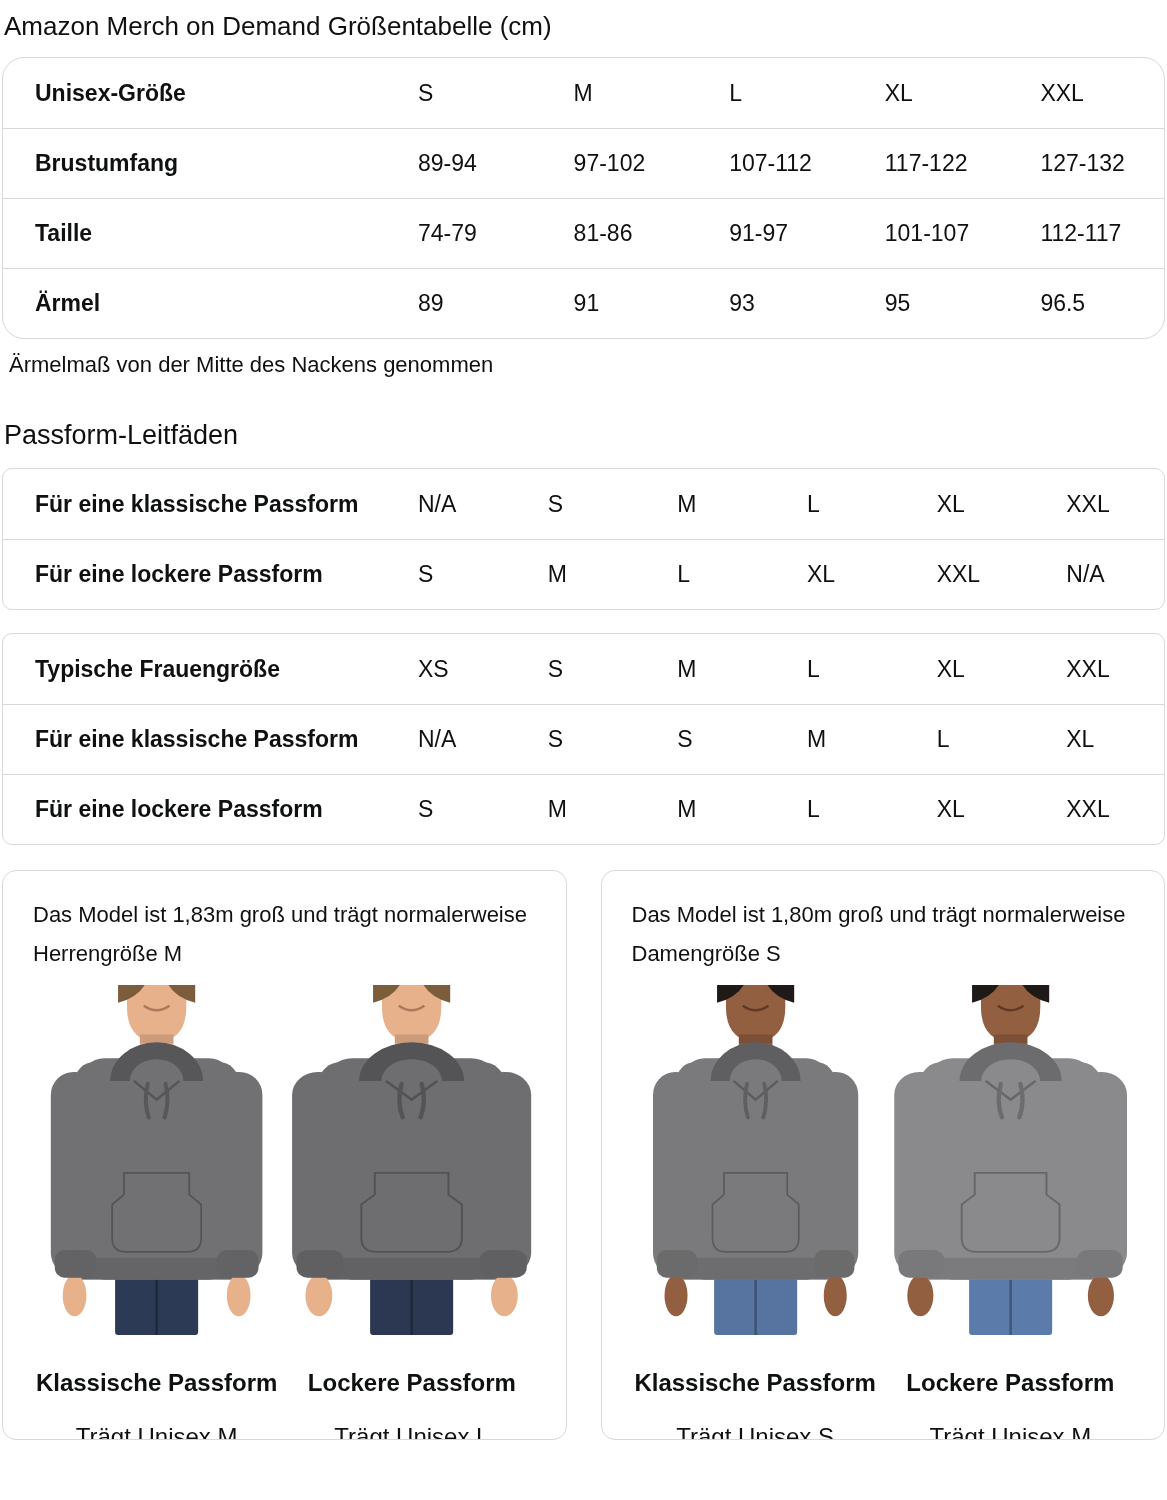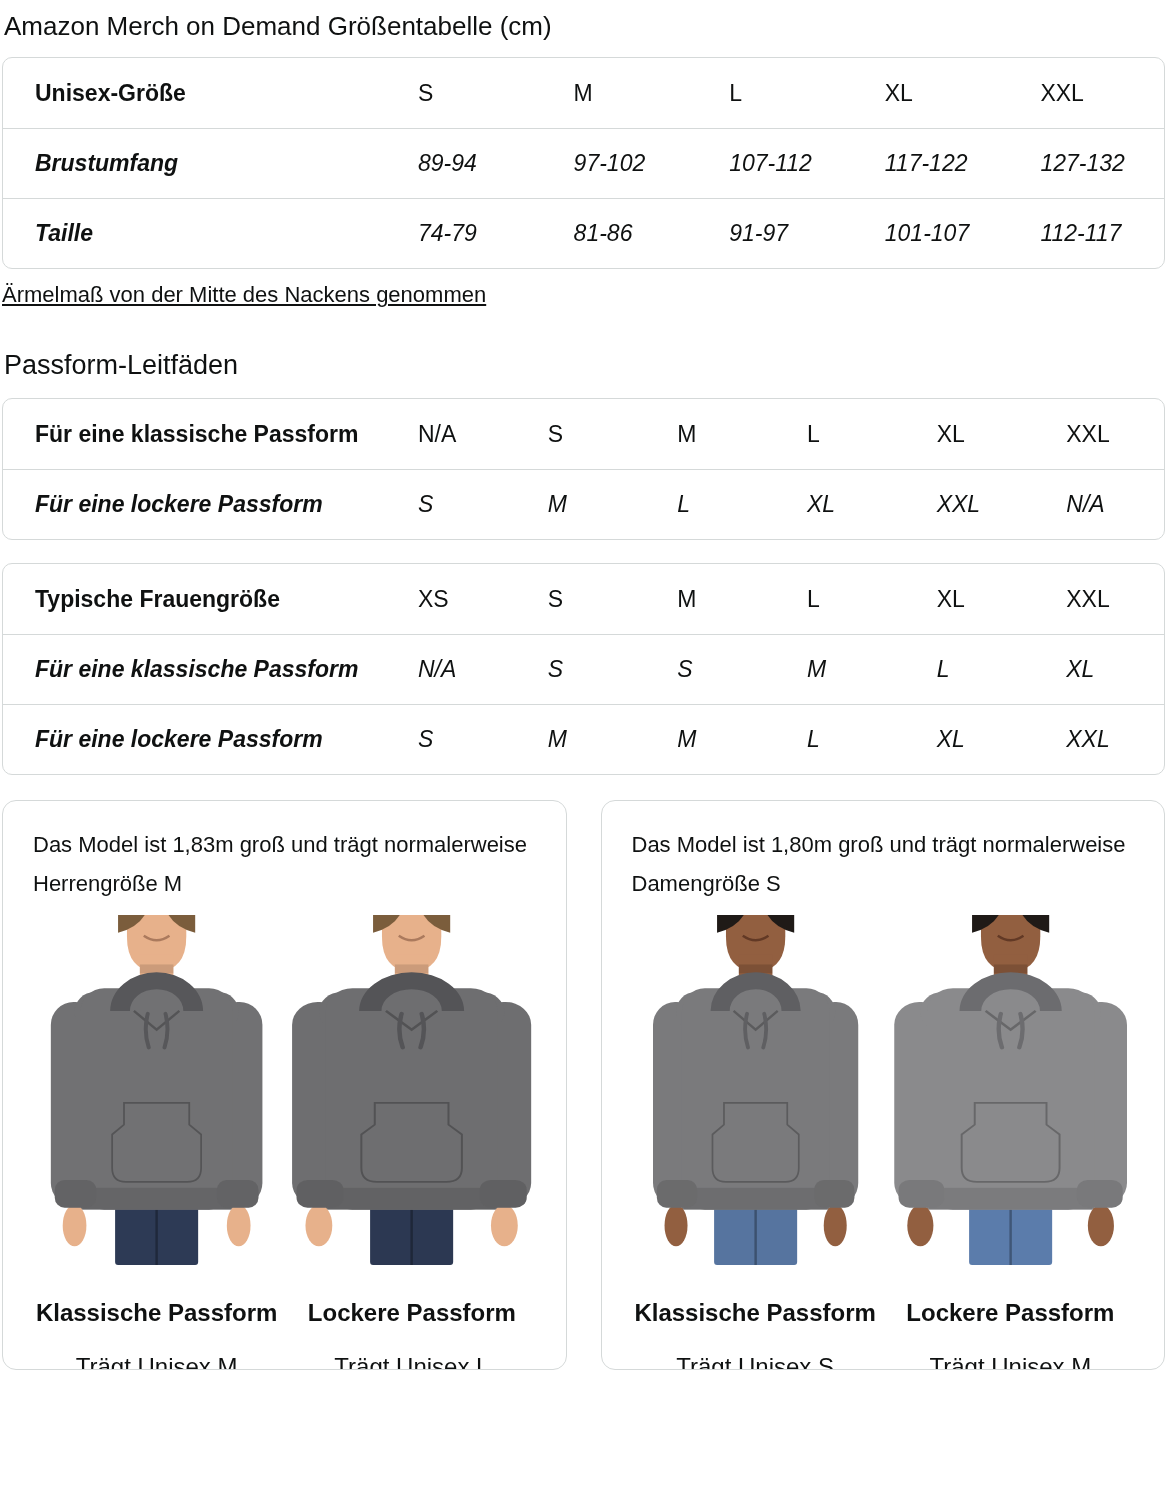--- a/index.html
+++ b/index.html
@@ -19,32 +19,32 @@
   }
 
   
   .chart-table {
     width:100%;
     border-collapse:separate; border-spacing:0;
     border:1px solid #d5d9d9; border-radius:10px;
     table-layout:fixed;
     font-size:23px;
   }
-  .chart-table.first { margin-top:16px; }
+  .chart-table.first { margin-top:16px;border-radius:22px; }
   .chart-table td {
     height:70px; vertical-align:middle;
     padding:0 4px 0 32px;
     white-space:nowrap; overflow:hidden;
   }
-  .chart-table tr + tr td { border-top:1px solid #d5d9d9;font-style:italic; }
+  .chart-table tr + tr td { border-top:1px solid #d5d9d9; }
   .chart-table td.row-label { font-weight:700; }
   col.label-col { width:383px; }
 
   .sleeve-note {
-    font-size:22px; line-height:26px; margin:13px 0 0 0;text-decoration:underline;
+    font-size:22px; line-height:26px; margin:13px 0 0 7px;
   }
   .section-heading {
     font-size:27px; font-weight:400; line-height:32px;
     margin:41px 0 0 2px;
   }
   .chart-table.fit-1 { margin-top:17px; }
   .chart-table.fit-2 { margin-top:23px; }
 
   
   .model-cards { display:flex; gap:34px; margin-top:25px; }
@@ -94,20 +94,28 @@
         <td>117-122</td>
         <td>127-132</td>
       </tr>
       <tr>
         <td class="row-label">Taille</td>
         <td>74-79</td>
         <td>81-86</td>
         <td>91-97</td>
         <td>101-107</td>
         <td>112-117</td>
+      </tr>
+      <tr>
+        <td class="row-label">Ärmel</td>
+        <td>89</td>
+        <td>91</td>
+        <td>93</td>
+        <td>95</td>
+        <td>96.5</td>
       </tr>
     </tbody>
   </table>
 
   <p class="sleeve-note">Ärmelmaß von der Mitte des Nackens genommen</p>
 
   <h2 class="section-heading">Passform-Leitfäden</h2>
 
   <table class="chart-table fit-1">
     <colgroup>

